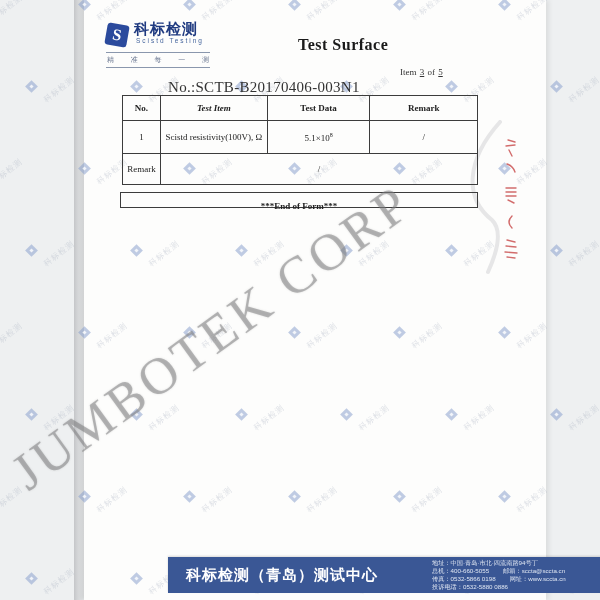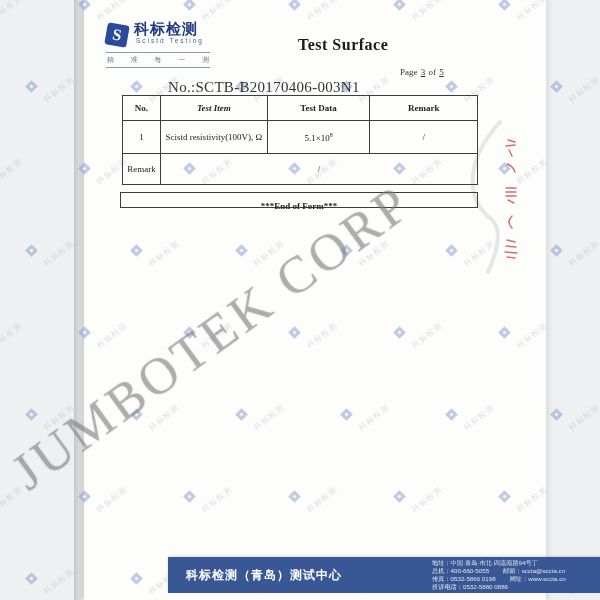--- a/index.html
+++ b/index.html
@@ -91,21 +91,21 @@
   .crease { position:absolute; left:458px; top:120px; z-index:3; opacity:0.5; }
   
   .footer-band {
     position:absolute; left:84px; top:557px; width:462px; height:36px; z-index:6;
     background:#3a5795; display:flex; align-items:center;
     box-shadow:0 -1px 2px rgba(0,0,0,0.15);
   }
   .footer-left { margin-left:18px; width:240px; }
   .footer-cn {
     font-family:"Liberation Sans", sans-serif; font-weight:bold;
-    font-size:12px; color:#ffffff; letter-spacing:1px; white-space:nowrap;
+    font-size:15px; color:#ffffff; letter-spacing:1px; white-space:nowrap;
   }
   .footer-en {
     font-family:"Liberation Sans", sans-serif; font-weight:bold;
     font-size:9.5px; color:#f0f3fa; white-space:nowrap; margin-top:1px;
   }
   .footer-contact {
     font-family:"Liberation Sans", sans-serif; font-size:6.2px; color:#dfe6f2;
     line-height:8.2px; white-space:nowrap; margin-left:6px;
   }
   .footer-contact .row { display:flex; }
@@ -134,21 +134,21 @@
           <span>一</span>
           <span>测</span>
         </div>
     </div>
     <div class="report-title">Test Surface</div>
   </div>
 
   <div class="report-no">No.:SCTB-B20170406-003N1</div>
 
   <div class="page-info">
-    <span>Page</span>
+    <span>Item</span>
     <span class="u">3</span>
     <span>of</span>
     <span class="u">5</span>
   </div>
 
   <table class="report-table">
     <tbody>
         <tr class="hdr">
       <td class="c-no">No.</td>
       <td class="c-item">Test Item</td>

